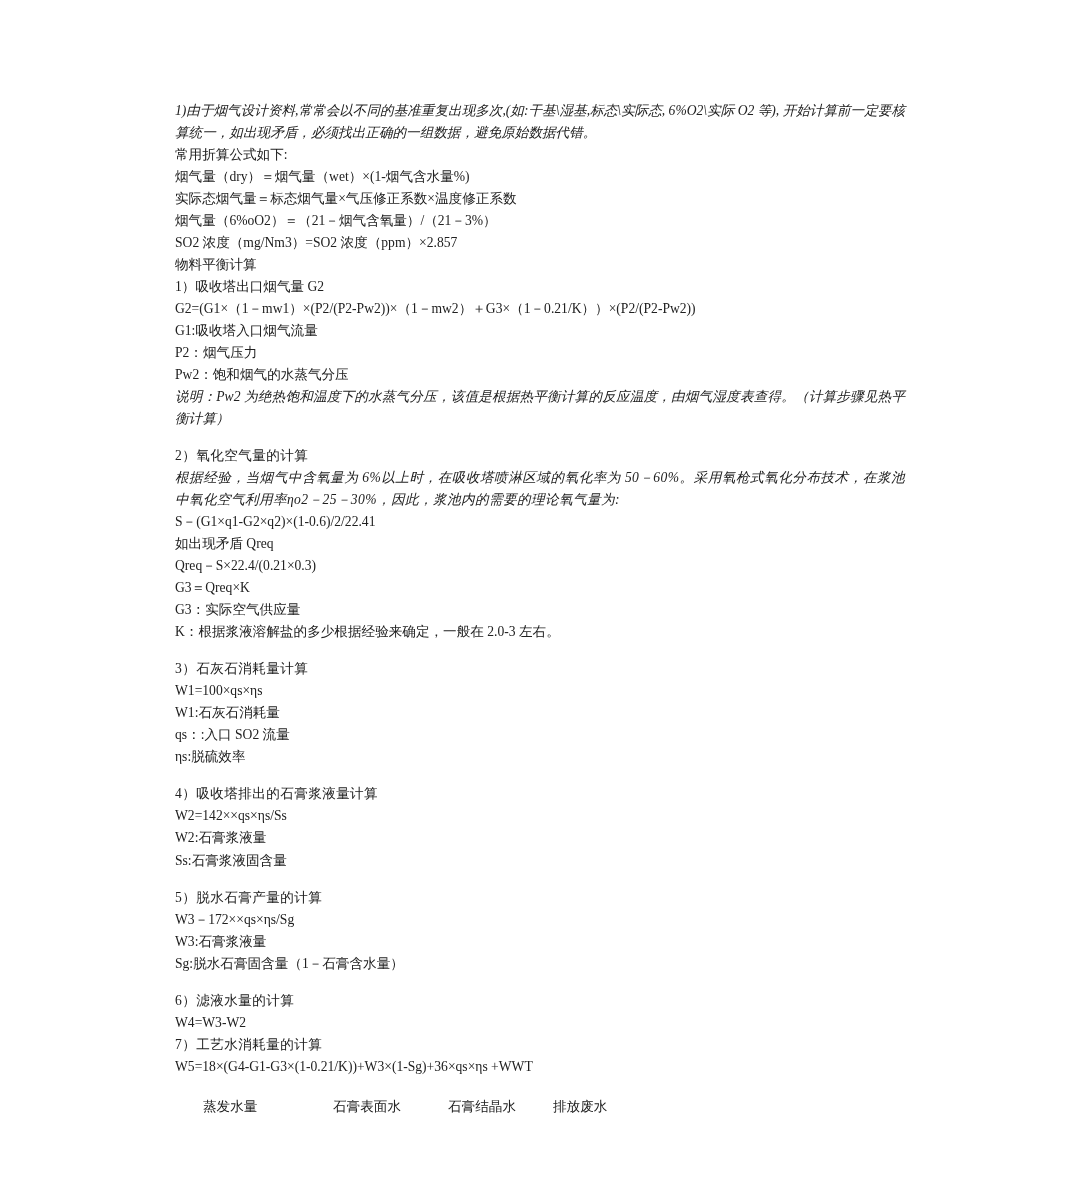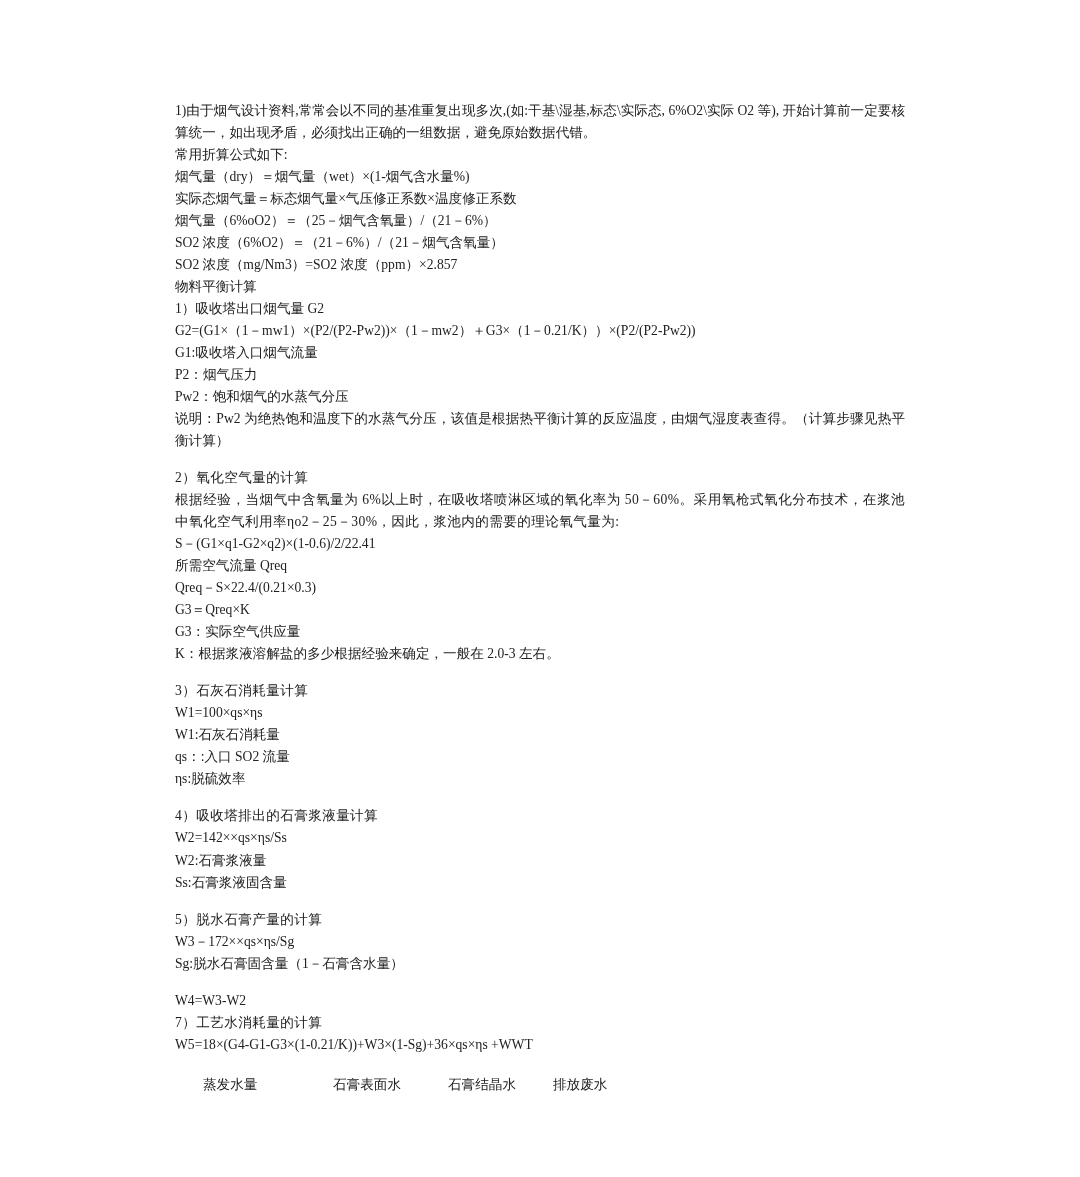--- a/index.html
+++ b/index.html
@@ -23,20 +23,21 @@
   }
   .doc-body {
     font-size: 13.6px;
     line-height: 1.62;
     color: #202020;
   }
   .para {
     margin: 0;
     text-align: justify;
     text-justify: inter-ideograph;
+    font-style: italic;
   }
   .line {
     margin: 0;
     white-space: pre-wrap;
   }
   .gap {
     height: 15px;
   }
   .wide-spaced {
     letter-spacing: 0.4px;
@@ -60,39 +61,38 @@
 <body>
 
 <div class="page">
   <div class="doc-body">
 
     <p class="para">1)由于烟气设计资料,常常会以不同的基准重复出现多次,(如:干基\湿基,标态\实际态, 6%O2\实际 O2 等), 开始计算前一定要核算统一，如出现矛盾，必须找出正确的一组数据，避免原始数据代错。</p>
     <p class="line">常用折算公式如下:</p>
 
     <p class="line">烟气量（dry）＝烟气量（wet）×(1-烟气含水量%)</p>
     <p class="line">实际态烟气量＝标态烟气量×气压修正系数×温度修正系数</p>
-    <p class="line">烟气量（6%oO2）＝（25－烟气含氧量）/（21－6%）</p>
-    <p class="line">SO2 浓度（6%O2）＝（21－6%）/（21－烟气含氧量）</p>
+    <p class="line">烟气量（6%oO2）＝（21－烟气含氧量）/（21－3%）</p>
     <p class="line">SO2 浓度（mg/Nm3）=SO2 浓度（ppm）×2.857</p>
 
     <p class="line">物料平衡计算</p>
 
     <p class="line">1）吸收塔出口烟气量 G2</p>
     <p class="line">G2=(G1×（1－mw1）×(P2/(P2-Pw2))×（1－mw2）＋G3×（1－0.21/K））×(P2/(P2-Pw2))</p>
     <p class="line">G1:吸收塔入口烟气流量</p>
     <p class="line">P2：烟气压力</p>
     <p class="line">Pw2：饱和烟气的水蒸气分压</p>
     <p class="para">说明：Pw2 为绝热饱和温度下的水蒸气分压，该值是根据热平衡计算的反应温度，由烟气湿度表查得。（计算步骤见热平衡计算）</p>
 
     <div class="gap"></div>
 
     <p class="line wide-spaced">2）氧化空气量的计算</p>
     <p class="para wide-spaced">根据经验，当烟气中含氧量为 6%以上时，在吸收塔喷淋区域的氧化率为 50－60%。采用氧枪式氧化分布技术，在浆池中氧化空气利用率ηo2－25－30%，因此，浆池内的需要的理论氧气量为:</p>
     <p class="line">S－(G1×q1-G2×q2)×(1-0.6)/2/22.41</p>
-    <p class="line">所需空气流量 Qreq</p>
+    <p class="line">如出现矛盾 Qreq</p>
     <p class="line">Qreq－S×22.4/(0.21×0.3)</p>
     <p class="line">G3＝Qreq×K</p>
     <p class="line">G3：实际空气供应量</p>
     <p class="line">K：根据浆液溶解盐的多少根据经验来确定，一般在 2.0-3 左右。</p>
 
     <div class="gap"></div>
 
     <p class="line wide-spaced">3）石灰石消耗量计算</p>
     <p class="line">W1=100×qs×ηs</p>
     <p class="line">W1:石灰石消耗量</p>
@@ -103,24 +103,26 @@
 
     <p class="line wide-spaced">4）吸收塔排出的石膏浆液量计算</p>
     <p class="line">W2=142××qs×ηs/Ss</p>
     <p class="line">W2:石膏浆液量</p>
     <p class="line">Ss:石膏浆液固含量</p>
 
     <div class="gap"></div>
 
     <p class="line wide-spaced">5）脱水石膏产量的计算</p>
     <p class="line">W3－172××qs×ηs/Sg</p>
+    <p class="line">W3:石膏浆液量</p>
     <p class="line">Sg:脱水石膏固含量（1－石膏含水量）</p>
 
     <div class="gap"></div>
 
+    <p class="line wide-spaced">6）滤液水量的计算</p>
     <p class="line">W4=W3-W2</p>
 
     <p class="line wide-spaced">7）工艺水消耗量的计算</p>
     <p class="line">W5=18×(G4-G1-G3×(1-0.21/K))+W3×(1-Sg)+36×qs×ηs +WWT</p>
 
     <div class="footer-row">
       <span class="footer-cell fc1">蒸发水量</span>
       <span class="footer-cell fc2">石膏表面水</span>
       <span class="footer-cell fc3">石膏结晶水</span>
       <span class="footer-cell fc4">排放废水</span>

